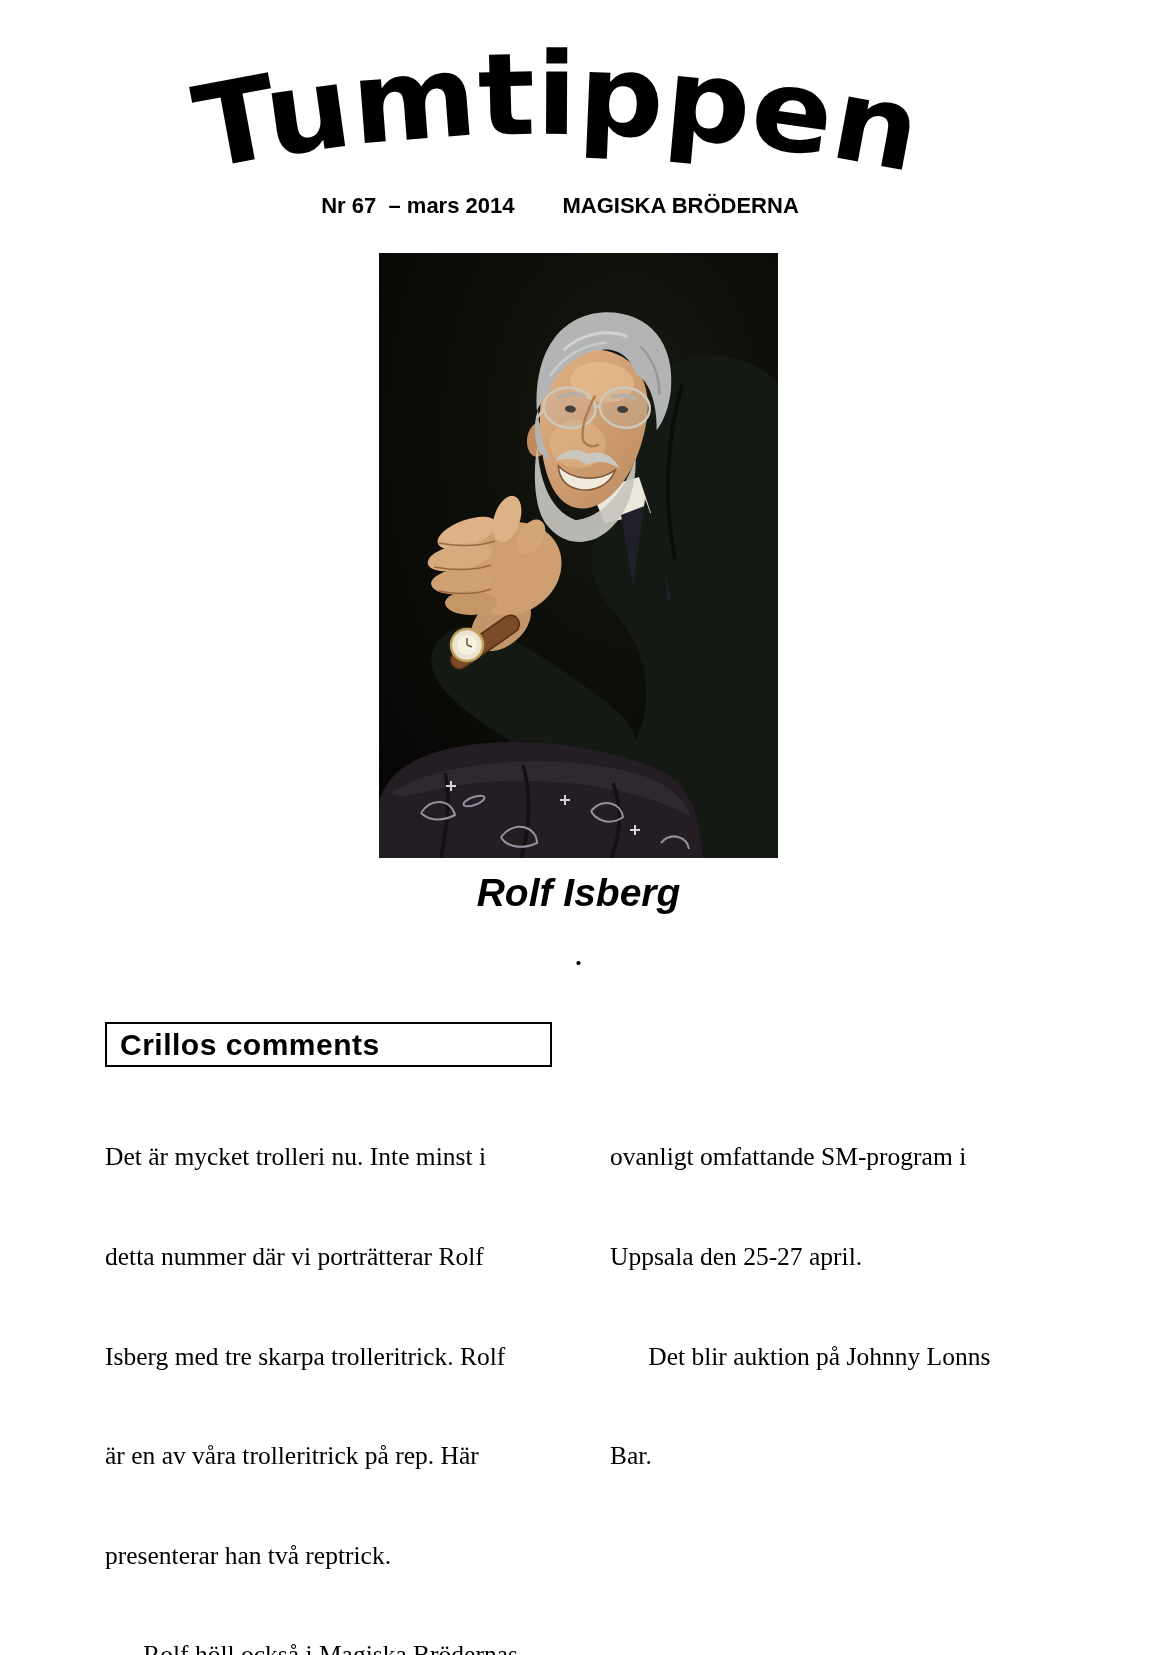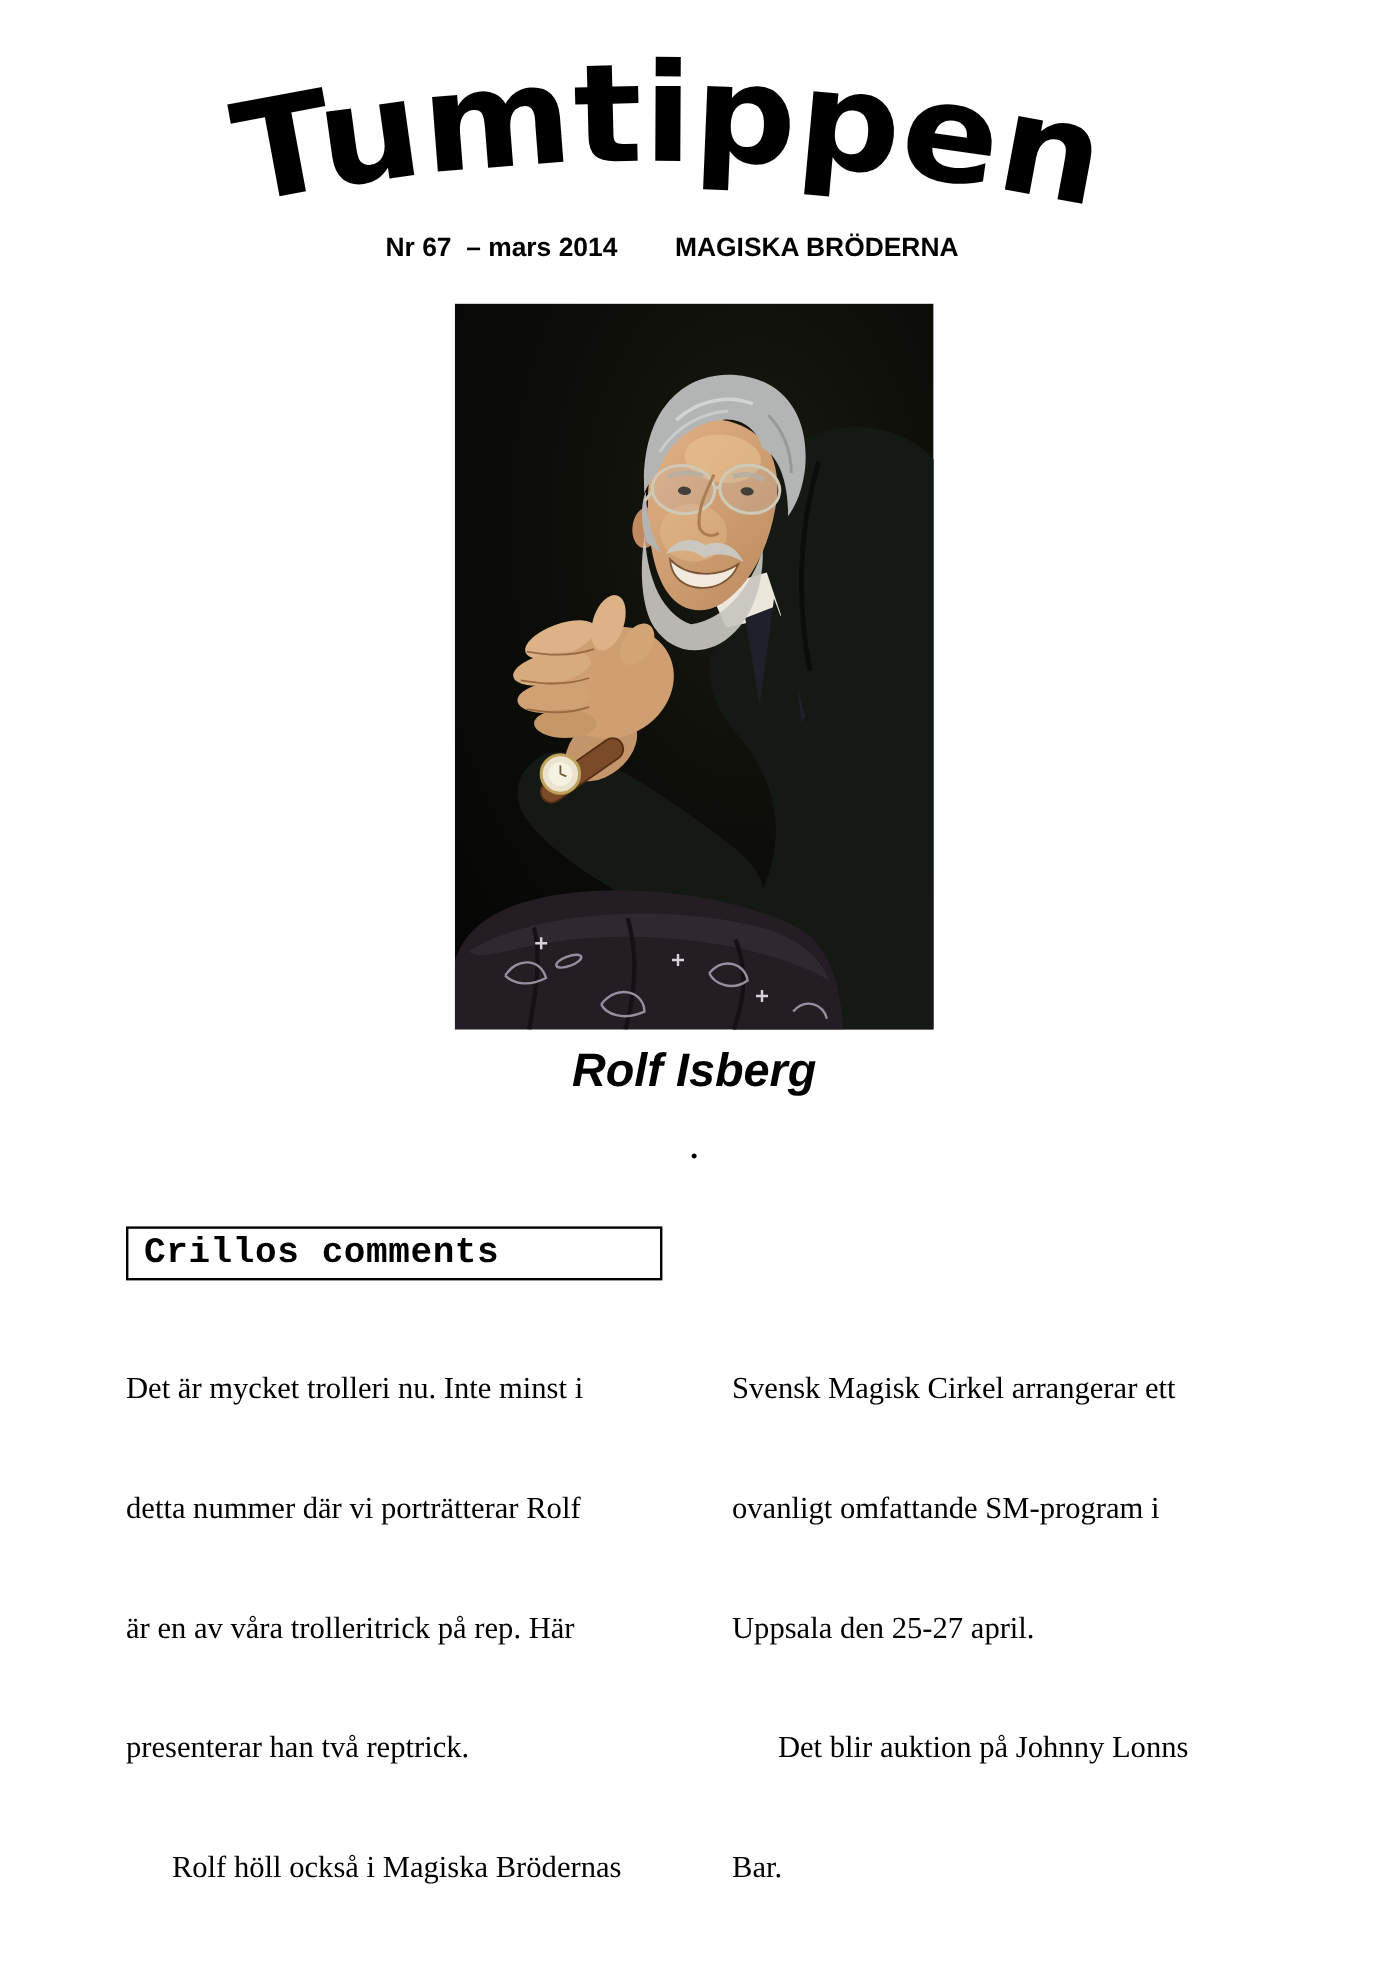--- a/index.html
+++ b/index.html
@@ -52,21 +52,21 @@
     font-family:"Liberation Serif",serif;
   }
   
   .section-box{
     position:absolute; left:105px; top:1022px;
     width:447px; height:45px;
     border:2px solid #000; box-sizing:border-box;
     display:flex; align-items:center;
   }
   .section-box .label{
-    font-family:Liberation Mono, monospace;
+    font-family:Liberation Sans, sans-serif;
     font-weight:bold; font-size:30px; padding-left:13px;
     letter-spacing:0.5px;
   }
   
   .col{
     position:absolute; top:1074px;
     font-size:25.5px; line-height:33.2px;
     white-space:pre;
   }
   .col-left{left:105px; width:452px;}
@@ -197,36 +197,36 @@
   <div class="caption">Rolf Isberg</div>
   <div class="sep-dot">.</div>
 
   <div class="section-box">
     <span class="label">Crillos comments</span>
   </div>
 
   <div class="col col-left">
     <div class="tline">Det är mycket trolleri nu. Inte minst i</div>
     <div class="tline">detta nummer där vi porträtterar Rolf</div>
+    <div class="tline">Isberg med tre skarpa trolleritrick. Rolf</div>
     <div class="tline">är en av våra trolleritrick på rep. Här</div>
     <div class="tline">presenterar han två reptrick.</div>
     <div class="tline">      Rolf höll också i Magiska Brödernas</div>
     
     
     
     
     
     
     
     
     
   </div>
 
   <div class="col col-right">
-    <div class="tline">Svensk Magisk Cirkel arrangerar ett</div>
     <div class="tline">ovanligt omfattande SM-program i</div>
     <div class="tline">Uppsala den 25-27 april.</div>
     <div class="tline">      Det blir auktion på Johnny Lonns</div>
     <div class="tline">Bar.</div>
     
     
     
     
     
     

